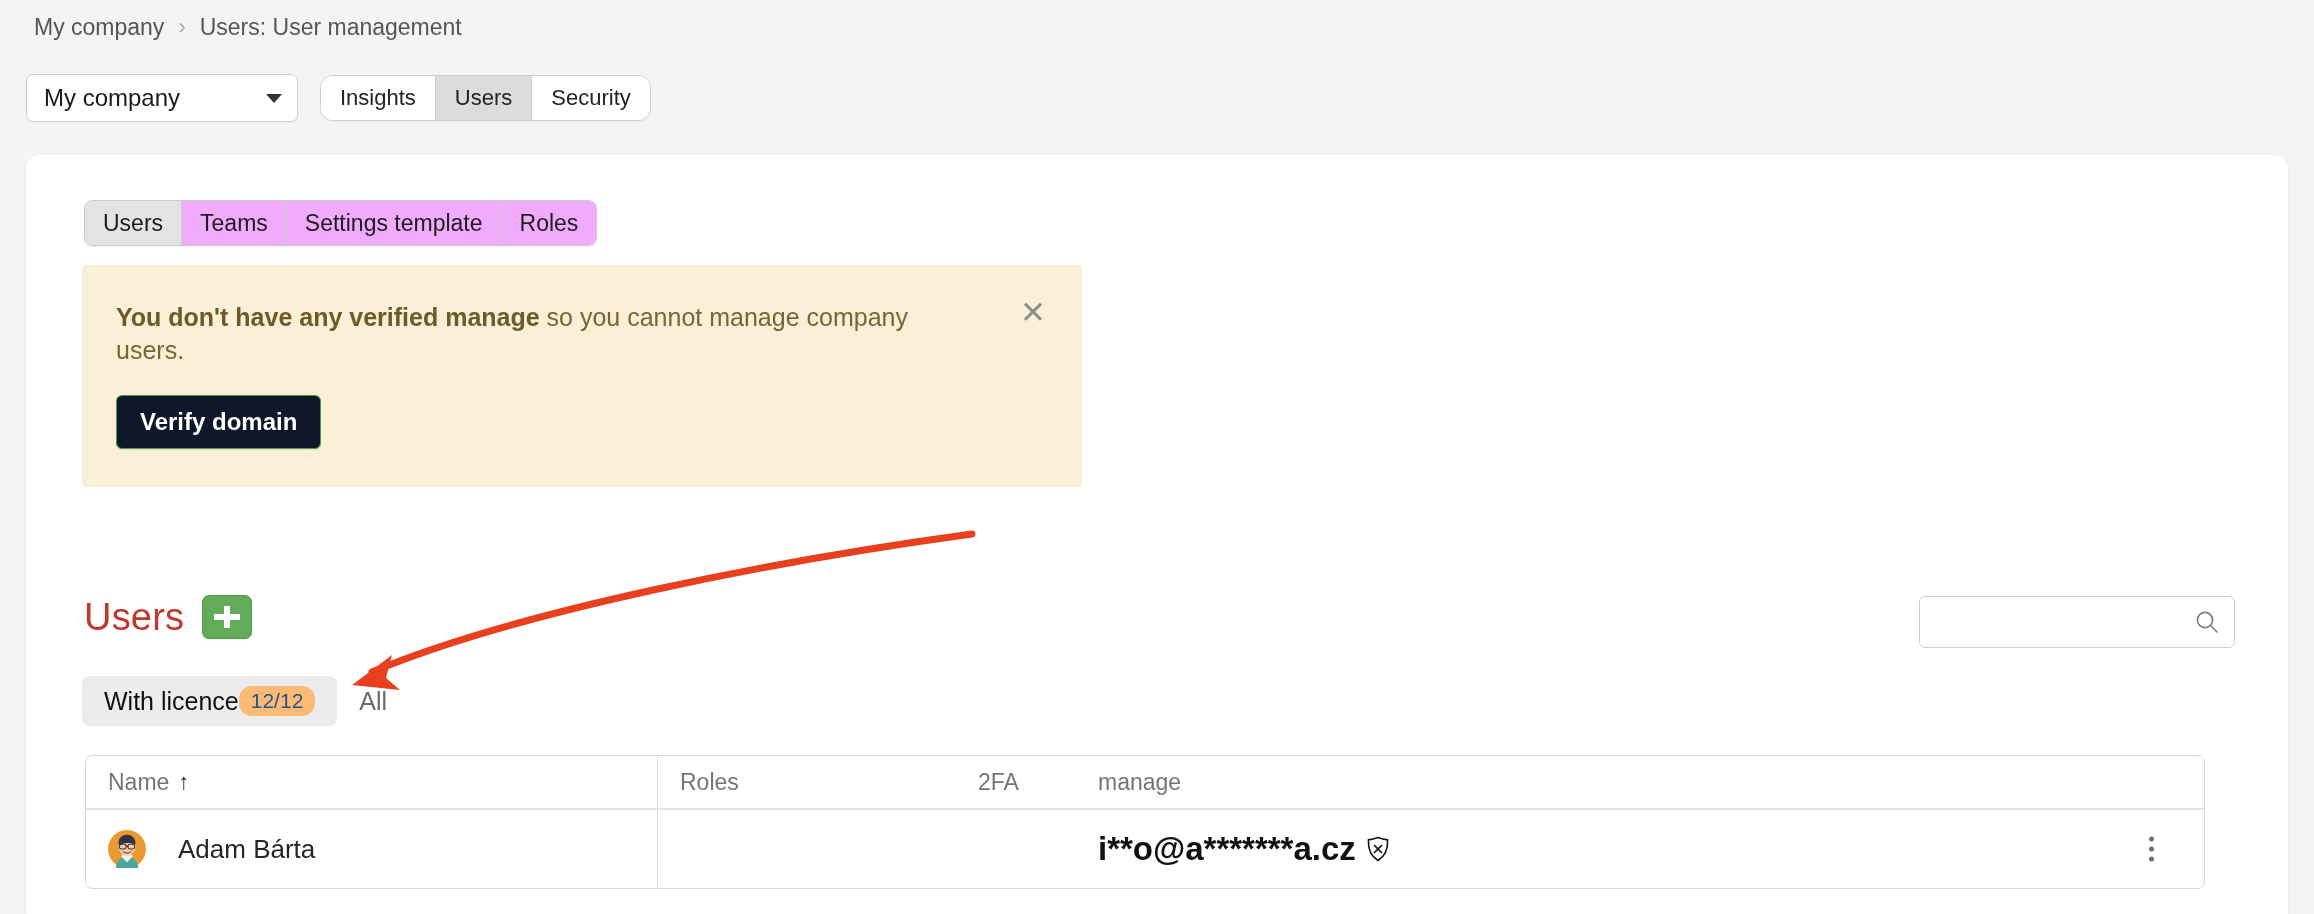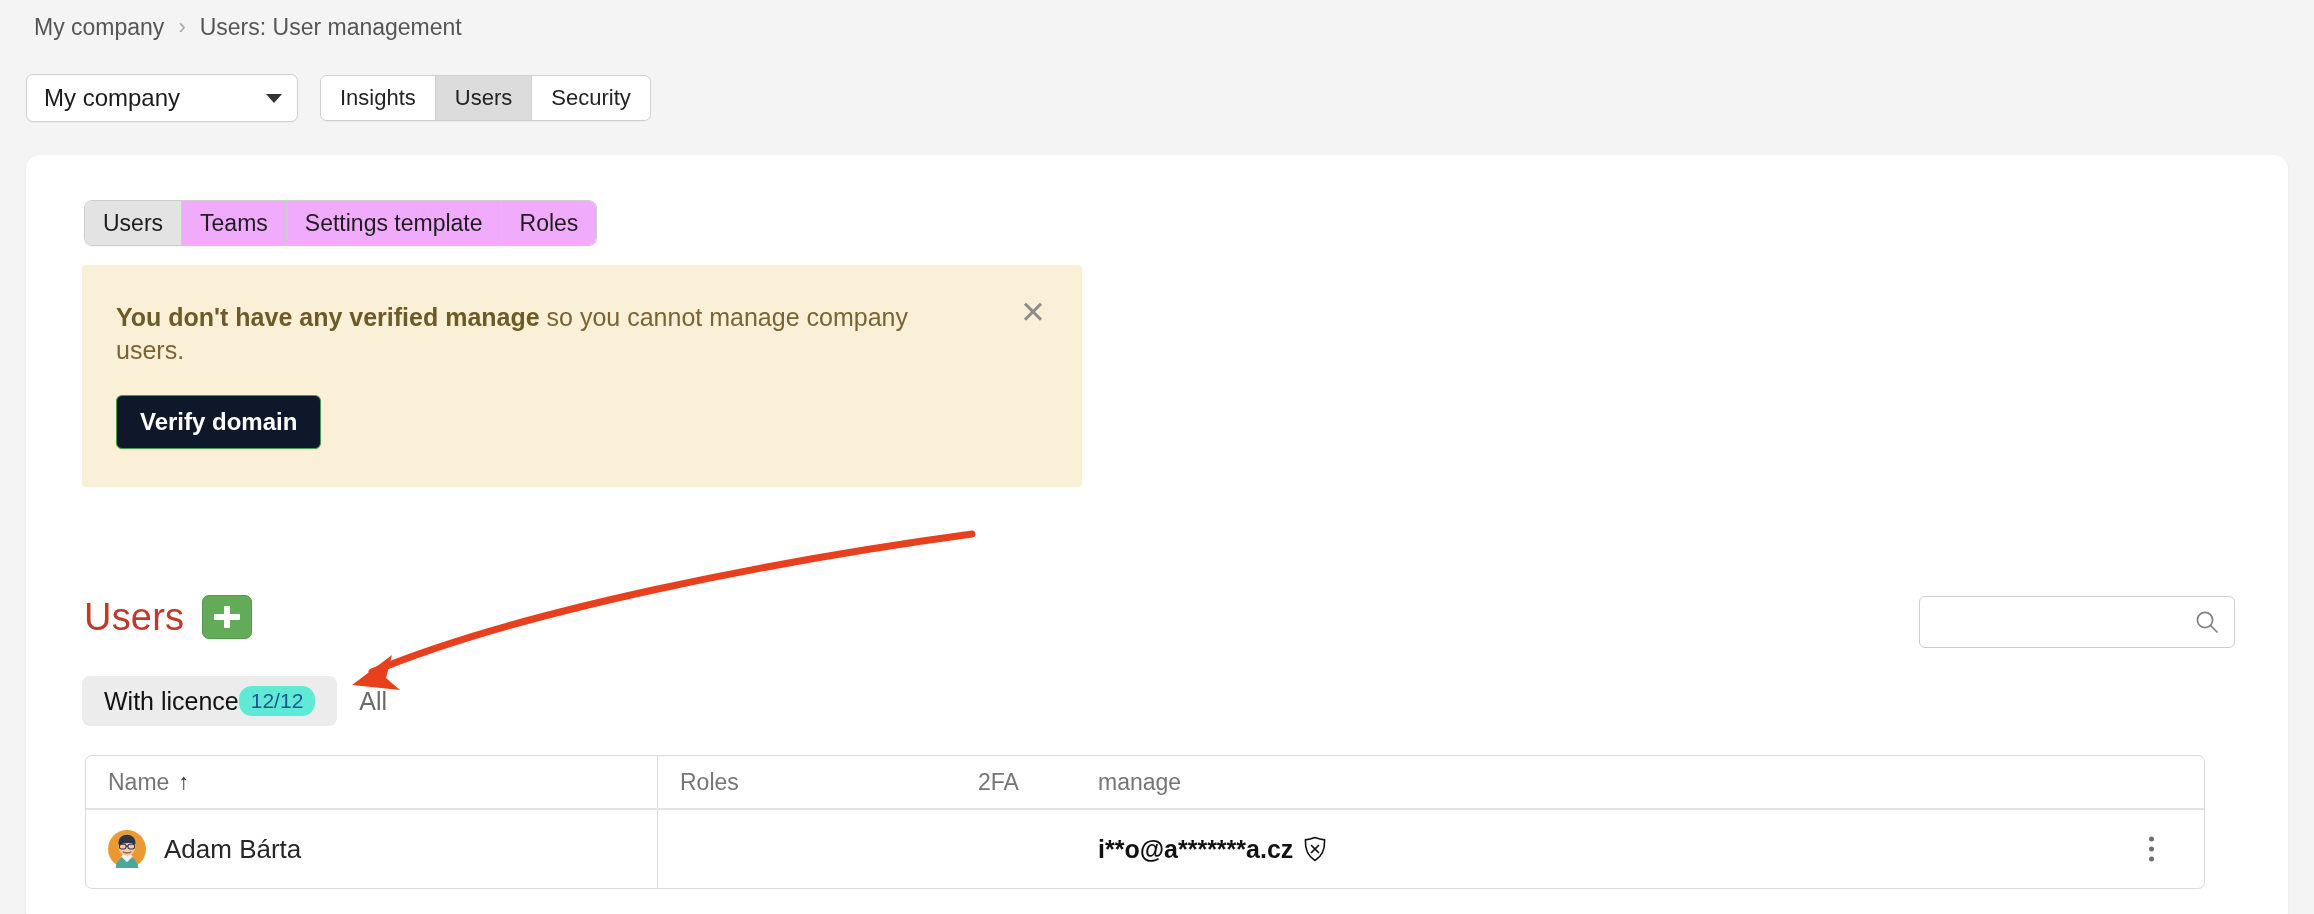--- a/index.html
+++ b/index.html
@@ -63,21 +63,21 @@
     width: 0; height: 0;
     border-left: 8px solid transparent;
     border-right: 8px solid transparent;
     border-top: 9px solid #333;
   }
 
   .seg-group {
     display: flex;
     background: #fff;
     border: 1px solid #cfcfcf;
-    border-radius: 7px;
+    border-radius: 13px;
     overflow: hidden;
     height: 44px;
     margin-top: 1px;
     box-shadow: 0 1px 1px rgba(0,0,0,.04);
   }
   .seg-group .seg {
     display: flex;
     align-items: center;
     padding: 0 19px;
     font-size: 22px;
@@ -223,21 +223,21 @@
     padding: 0 22px;
     border-radius: 8px;
     font-size: 25px;
     color: #6a6a6a;
   }
   .pill.active {
     background: #ececec;
     color: #111;
   }
   .pill .count {
-    background: #5eead4;
+    background: #fdba74;
     color: #24538f;
     font-size: 21px;
     border-radius: 13px;
     padding: 4px 12px 5px;
     line-height: 1;
   }
 
   
   .search-box {
     position: absolute;
@@ -303,31 +303,31 @@
     display: flex;
     height: 78px;
     position: relative;
   }
   .trow .td {
     display: flex;
     align-items: center;
     box-sizing: border-box;
     padding-left: 22px;
   }
-  .td-name  { width: 572px; border-right: 1px solid #dcdcdc; gap: 18px; }
+  .td-name  { width: 572px; border-right: 1px solid #dcdcdc; gap: 32px; }
   .td-roles { width: 298px; }
   .td-2fa   { width: 120px; }
   .td-email { flex: 1; }
 
   .user-name { font-size: 26px; color: #262626; }
   .email-cell {
     display: flex;
     align-items: center;
     gap: 10px;
-    font-size: 25px;
+    font-size: 33px;
     font-weight: bold;
     color: #111;
   }
   .kebab {
     position: absolute;
     right: 50px;
     top: 50%;
     transform: translateY(-50%);
     display: flex;
     flex-direction: column;

